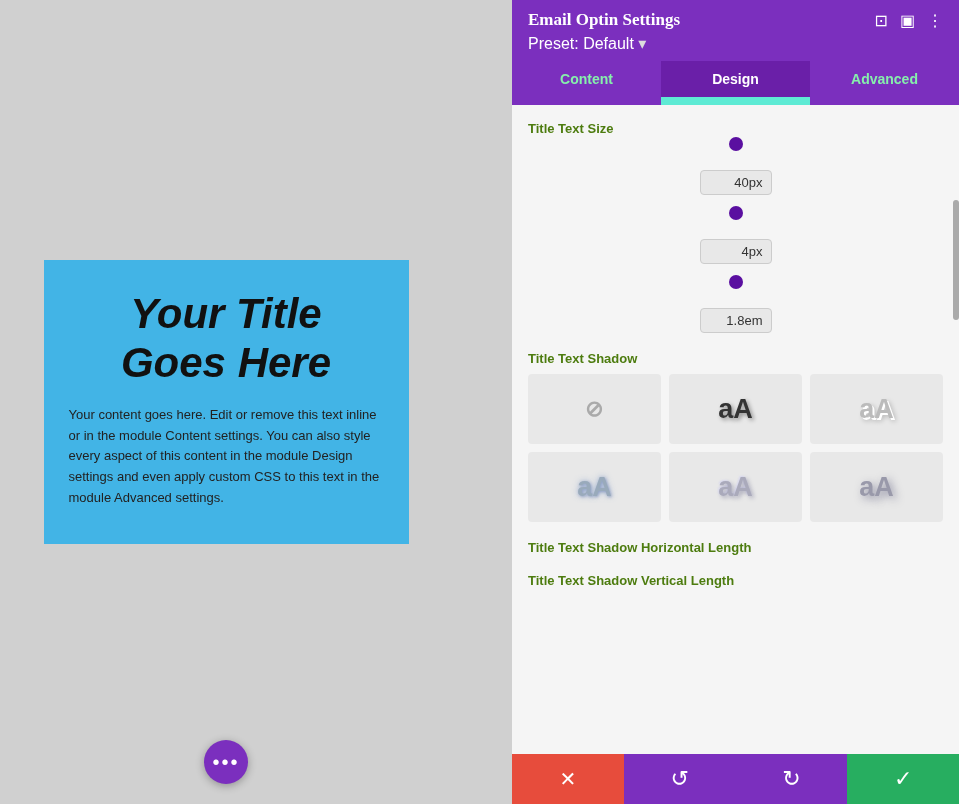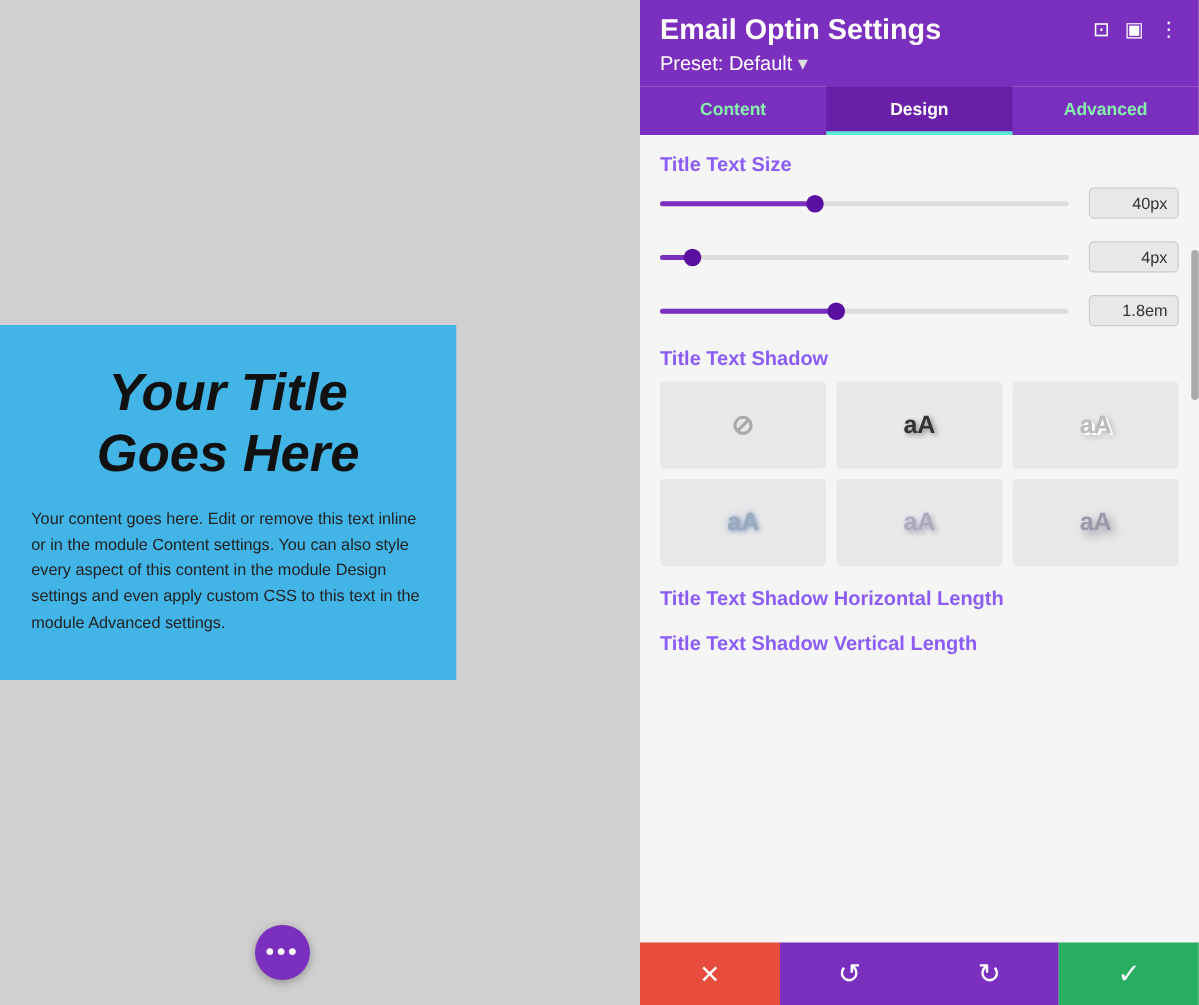--- a/index.html
+++ b/index.html
@@ -15,21 +15,21 @@
     
     .preview-area {
       position: absolute;
       left: 0;
       top: 0;
       width: 452px;
       height: 804px;
       background: #d0d0d0;
       display: flex;
       align-items: center;
-      justify-content: flex-start;
+      justify-content: center;
     }
 
     .preview-box {
       background: #42b4e6;
       width: 365px;
       padding: 30px 25px 35px;
     }
 
     .preview-title {
       font-size: 42px;
@@ -67,22 +67,23 @@
 
     .panel-header-top {
       display: flex;
       align-items: center;
       justify-content: space-between;
       margin-bottom: 4px;
     }
 
     .panel-title {
       color: #fff;
-      font-size: 23px;
+      font-size: 17px;
       font-weight: 700;
+      font-family: Liberation Serif, serif;
     }
 
     .panel-header-icons {
       display: flex;
       gap: 12px;
       align-items: center;
     }
 
     .panel-header-icon {
       color: #fff;
@@ -113,47 +114,48 @@
       font-size: 14px;
       font-weight: 600;
       color: #86efac;
       cursor: pointer;
       border-bottom: 3px solid transparent;
     }
 
     .tab.active {
       background: #6a1fa8;
       color: #fff;
-      border-bottom: 3px solid #5eead4;
+      border-bottom: 8px solid #5eead4;
     }
 
     
     .panel-body {
       flex: 1;
       overflow-y: auto;
       padding: 16px 16px 0;
       background: #f5f5f5;
     }
 
     
     .setting-row {
       margin-bottom: 18px;
     }
 
     .setting-label {
-      font-size: 16px;
+      font-size: 13px;
       font-weight: 600;
-      color: #8b5cf6;
+      color: #4d7c0f;
       margin-bottom: 8px;
     }
 
     .slider-row {
       display: flex;
       align-items: center;
-      gap: 16px;
+      gap: 26px;
+      flex-direction: column;
     }
 
     .slider-container {
       flex: 1;
       position: relative;
       height: 4px;
       background: #ddd;
       border-radius: 2px;
     }
 
@@ -198,21 +200,21 @@
 
     .shadow-option {
       background: #e8e8e8;
       border: 2px solid transparent;
       border-radius: 4px;
       height: 70px;
       display: flex;
       align-items: center;
       justify-content: center;
       cursor: pointer;
-      font-size: 20px;
+      font-size: 27px;
       font-weight: 900;
       color: #333;
     }
 
     .shadow-option.no-shadow {
       color: #aaa;
       font-size: 22px;
     }
 
     .shadow-option.shadow-1 {

